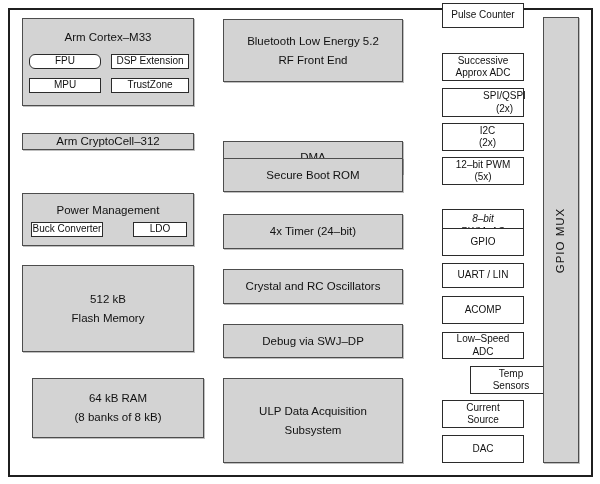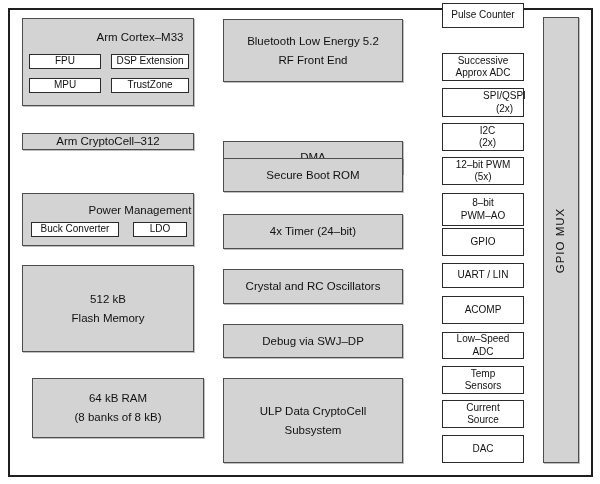--- a/index.html
+++ b/index.html
@@ -18,58 +18,58 @@
     box-shadow:1px 1px 0 rgba(0,0,0,0.25);
     display:flex;flex-direction:column;align-items:center;justify-content:center;
     font-size:11.5px;line-height:19px;text-align:center;box-sizing:border-box;
   }
   
   .wbox{
     position:absolute;background:#ffffff;border:1.4px solid #2b2b2b;
     display:flex;flex-direction:column;align-items:center;justify-content:center;
     font-size:10px;line-height:12.5px;text-align:center;box-sizing:border-box;
   }
-  .blk-title{position:absolute;left:0;top:9px;width:100%;font-size:11.5px;padding-left:32px;}
+  .blk-title{position:absolute;left:0;top:9px;width:100%;font-size:11.5px;}
   .pwr-title{top:7px;}
 
   
   .cortex{left:22px;top:18px;width:172px;height:88px;}
-  .fpu{left:6px;top:35px;width:72px;height:15px;}
+  .fpu{left:6px;top:35px;width:72px;height:15px;border-radius:6px;}
   .dsp{left:88px;top:35px;width:78px;height:15px;}
   .mpu{left:6px;top:59px;width:72px;height:15px;}
   .tz{left:88px;top:59px;width:78px;height:15px;}
   .cryptocell{left:22px;top:133px;width:172px;height:17px;}
   .power{left:22px;top:193px;width:172px;height:53px;}
-  .buck{left:8px;top:28px;width:88px;height:15px;}
+  .buck{left:8px;top:28px;width:72px;height:15px;}
   .ldo{left:110px;top:28px;width:54px;height:15px;}
   .flash{left:22px;top:265px;width:172px;height:87px;}
   .ram{left:32px;top:378px;width:172px;height:60px;text-align:center;}
 
   
   .ble{left:223px;top:19px;width:180px;height:63px;}
   .dma{left:223px;top:103px;width:180px;height:33px;margin-top:38px;}
   .secureboot{left:223px;top:158px;width:180px;height:34px;}
   .timer{left:223px;top:214px;width:180px;height:35px;}
   .osc{left:223px;top:269px;width:180px;height:35px;}
   .debug{left:223px;top:324px;width:180px;height:34px;}
   .ulp{left:223px;top:378px;width:180px;height:85px;}
 
   
   .per{left:442px;width:82px;}
   .pulse{top:3px;height:25px;}
   .saradc{top:53px;height:28px;}
   .spi{top:88px;height:29px;padding-left:43px;}
   .i2c{top:123px;height:28px;padding-left:9px;}
   .pwm12{top:157px;height:28px;}
-  .pwm8{top:193px;height:33px;}
+  .pwm8{top:209px;height:33px;font-style:italic;}
   .gpio{top:228px;height:28px;}
   .uart{top:263px;height:25px;}
   .acomp{top:296px;height:28px;}
   .lsadc{top:332px;height:27px;}
-  .temp{top:366px;height:28px;}
+  .temp{top:366px;height:28px;margin-left:28px;}
   .current{top:400px;height:28px;}
   .dac{top:435px;height:28px;}
 
   
   .gpiomux{left:543px;top:17px;width:36px;height:446px;}
   .vlabel{transform:rotate(-90deg);white-space:nowrap;font-size:11.5px;letter-spacing:1px;}
 </style>
 </head>
 <body>
 
@@ -123,21 +123,21 @@
 
   <div class="blk osc">
     <span>Crystal and RC Oscillators</span>
   </div>
 
   <div class="blk debug">
     <span>Debug via SWJ–DP</span>
   </div>
 
   <div class="blk ulp">
-    <span>ULP Data CryptoCell</span>
+    <span>ULP Data Acquisition</span>
     <span>Subsystem</span>
   </div>
 
   <div class="wbox per pulse">Pulse Counter</div>
 
   <div class="wbox per saradc">
     <span>Successive</span>
     <span>Approx ADC</span>
   </div>
 

